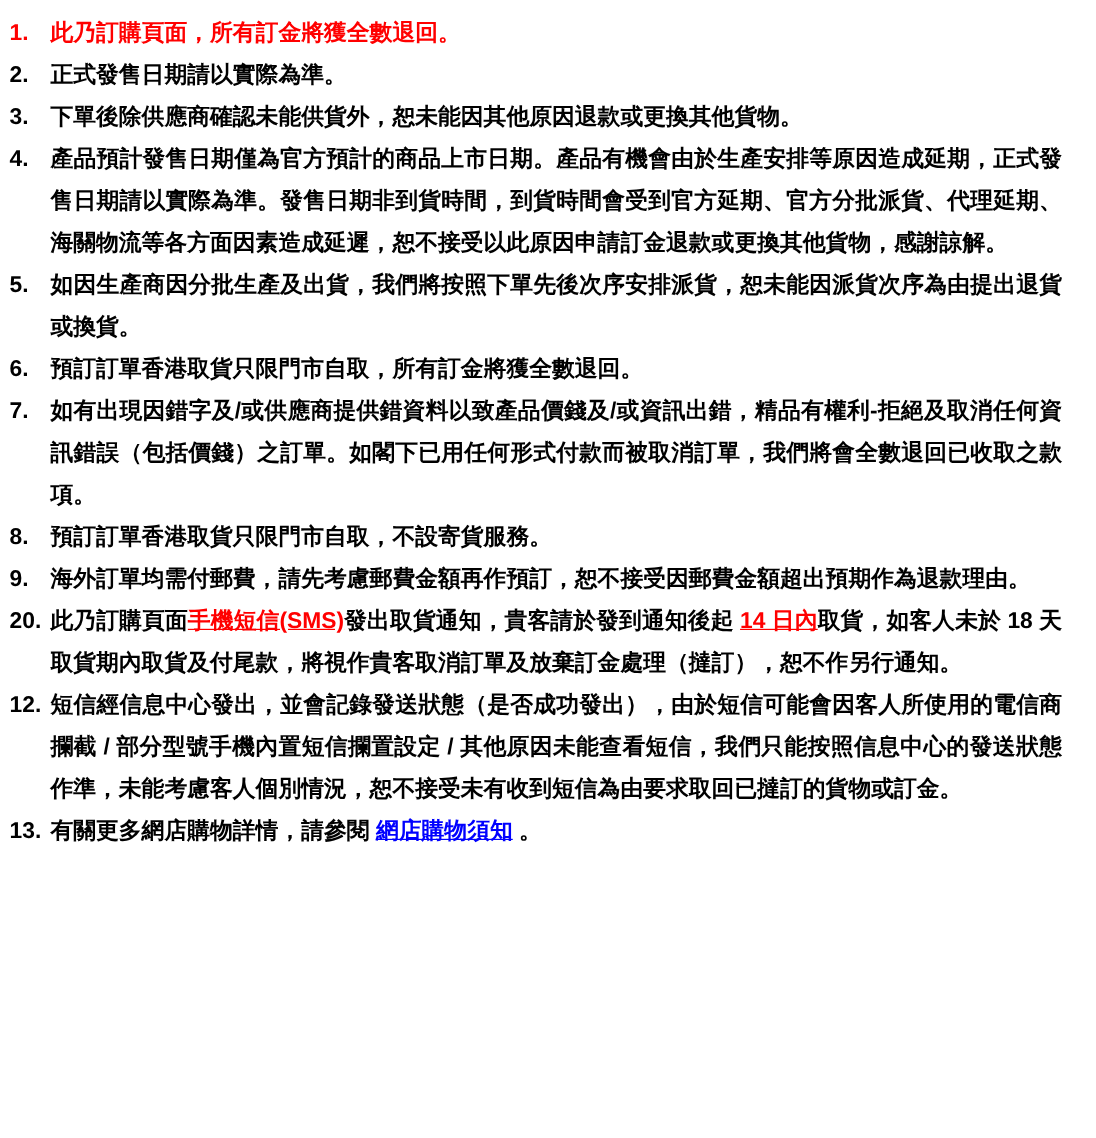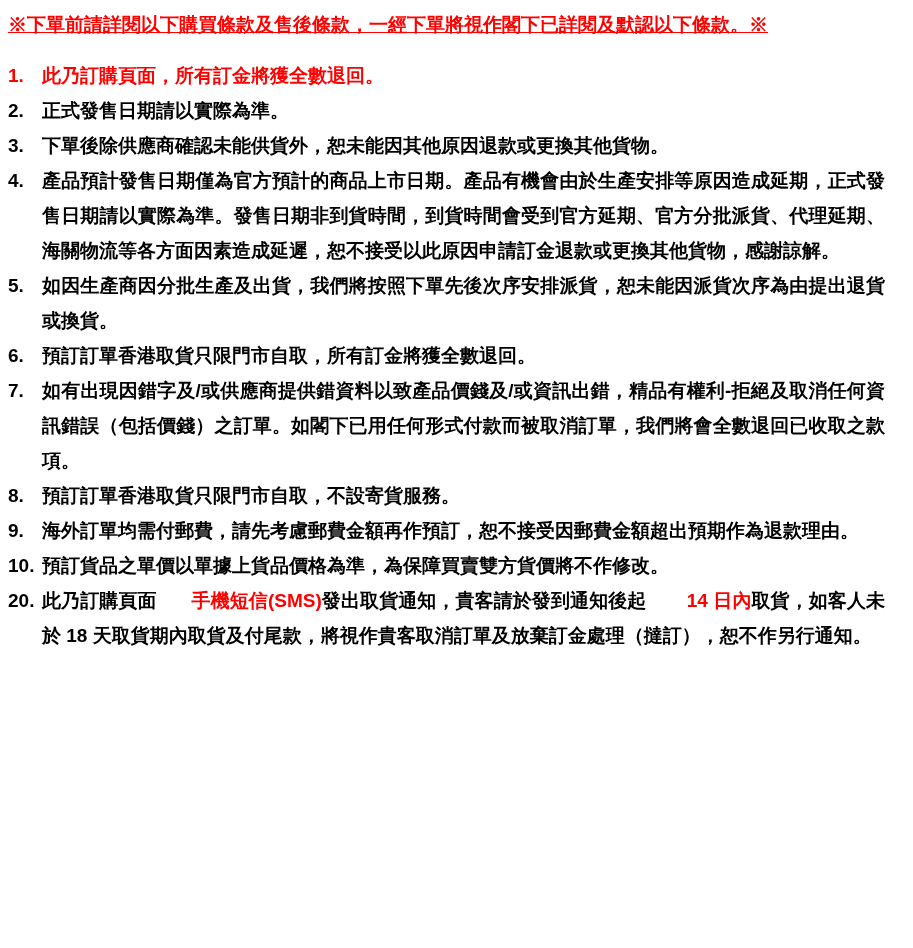--- a/index.html
+++ b/index.html
@@ -46,33 +46,32 @@
     width: 34px;
     flex-shrink: 0;
   }
   .text {
     flex: 1;
     text-align: justify;
   }
   .seg-normal { }
   .seg-red-underline {
     color: #ff0000;
-    margin-left: 35px;
+    text-decoration: underline;
   }
   a.seg-link {
     color: #0000ff;
     text-decoration: underline;
     cursor: pointer;
   }
 </style>
 </head>
 <body>
 
 <div class="page">
-  <div class="notice-title">※下單前請詳閱以下購買條款及售後條款，一經下單將視作閣下已詳閱及默認以下條款。※</div>
 
 
   <div class="terms-list">
       <div class="term-item red">
         <span class="num">1.</span>
         <span class="text"><span class="seg-normal">此乃訂購頁面，所有訂金將獲全數退回。</span></span>
       </div>
       <div class="term-item">
         <span class="num">2.</span>
         <span class="text"><span class="seg-normal">正式發售日期請以實際為準。</span></span>
@@ -99,21 +98,25 @@
       </div>
       <div class="term-item">
         <span class="num">8.</span>
         <span class="text"><span class="seg-normal">預訂訂單香港取貨只限門市自取，不設寄貨服務。</span></span>
       </div>
       <div class="term-item">
         <span class="num">9.</span>
         <span class="text"><span class="seg-normal">海外訂單均需付郵費，請先考慮郵費金額再作預訂，恕不接受因郵費金額超出預期作為退款理由。</span></span>
       </div>
       <div class="term-item">
-        <span class="num">10.</span>
-        <span class="text"><span class="seg-normal">預訂貨品之單價以單據上貨品價格為準，為保障買賣雙方貨價將不作修改。</span></span>
+        <span class="num">20.</span>
+        <span class="text"><span class="seg-normal">此乃訂購頁面</span><span class="seg-red-underline">手機短信(SMS)</span><span class="seg-normal">發出取貨通知，貴客請於發到通知後起 </span><span class="seg-red-underline">14 日內</span><span class="seg-normal">取貨，如客人未於 18 天取貨期內取貨及付尾款，將視作貴客取消訂單及放棄訂金處理（撻訂），恕不作另行通知。</span></span>
       </div>
       <div class="term-item">
-        <span class="num">20.</span>
-        <span class="text"><span class="seg-normal">此乃訂購頁面</span><span class="seg-red-underline">手機短信(SMS)</span><span class="seg-normal">發出取貨通知，貴客請於發到通知後起 </span><span class="seg-red-underline">14 日內</span><span class="seg-normal">取貨，如客人未於 18 天取貨期內取貨及付尾款，將視作貴客取消訂單及放棄訂金處理（撻訂），恕不作另行通知。</span></span>
+        <span class="num">12.</span>
+        <span class="text"><span class="seg-normal">短信經信息中心發出，並會記錄發送狀態（是否成功發出），由於短信可能會因客人所使用的電信商攔截 / 部分型號手機內置短信攔置設定 / 其他原因未能查看短信，我們只能按照信息中心的發送狀態作準，未能考慮客人個別情況，恕不接受未有收到短信為由要求取回已撻訂的貨物或訂金。</span></span>
+      </div>
+      <div class="term-item">
+        <span class="num">13.</span>
+        <span class="text"><span class="seg-normal">有關更多網店購物詳情，請參閱 </span><a class="seg-link" href="#">網店購物須知</a><span class="seg-normal"> 。</span></span>
       </div>
     </div>
 </div>
 
 </body></html>

